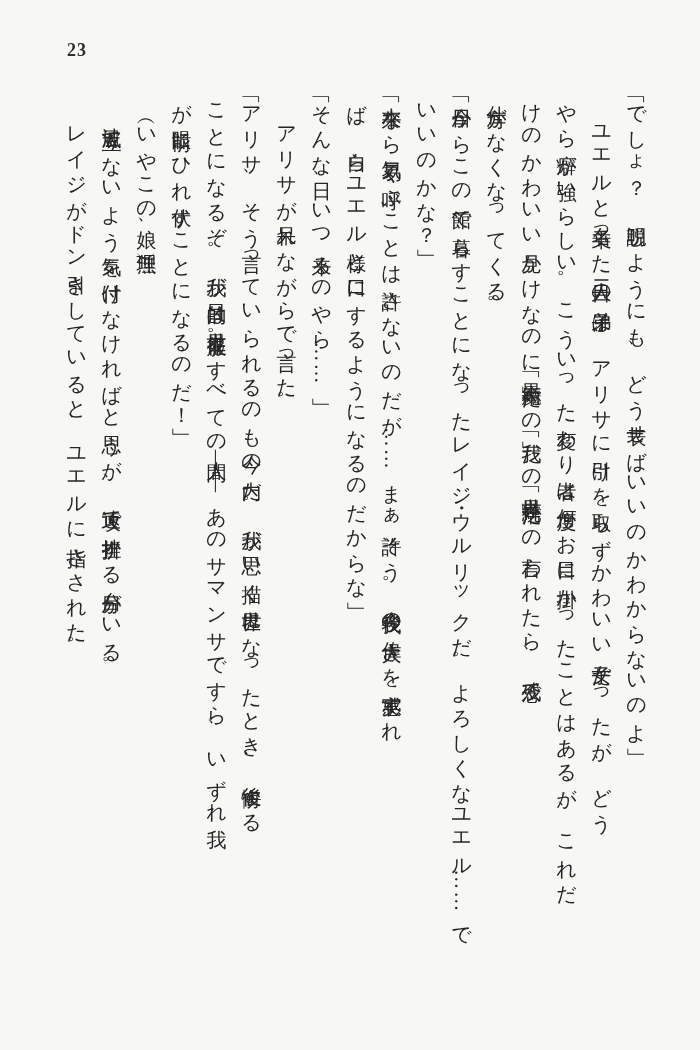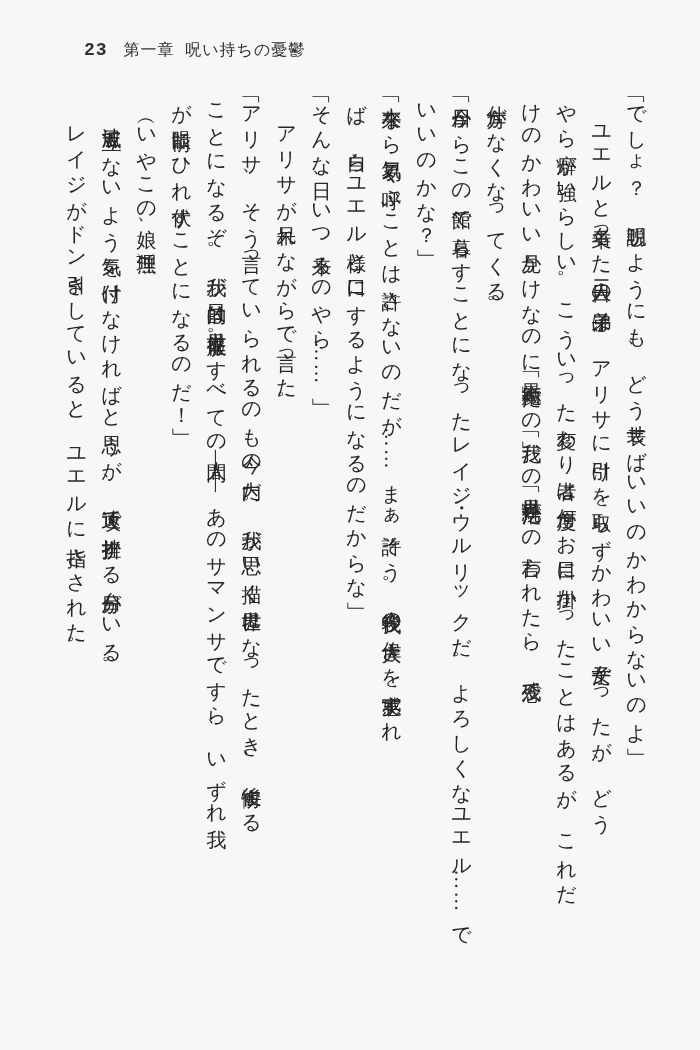--- a/index.html
+++ b/index.html
@@ -11,25 +11,25 @@
     position: relative;
     width: 700px;
     height: 1050px;
     background: #f7f7f5;
     overflow: hidden;
     font-family: "Liberation Serif", "DejaVu Serif", serif;
   }
   .page-header {
     position: absolute;
     top: 40px;
-    left: 84px;
+    left: 67px;
     display: flex;
     align-items: baseline;
     gap: 16px;
-    font-family: Liberation Mono, monospace;
+    font-family: Liberation Serif, serif;
     color: #2f2f2f;
   }
   .page-number {
     font-size: 18px;
     font-weight: bold;
     letter-spacing: 1px;
   }
   .chapter-title {
     font-size: 16px;
     letter-spacing: 1px;
@@ -51,21 +51,20 @@
     margin: 0;
   }
 </style>
 </head>
 <body>
 
 <div class="page">
 
   <div class="page-header">
     <span class="page-number">23</span>
-    <span class="chapter-title">第一章 呪い持ちの憂鬱</span>
   </div>
 
   <div class="text-body">
     <p class="text-line">「でしょ？　説明しようにも、どう表せばいいのかわからないのよ」</p>
     <p class="text-line">　ユエルと名乗った二人目の弟子は、アリサに引けを取らずかわいい女子だったが、どう</p>
     <p class="text-line">やら癖が強いらしい。こういった変わり者は何度かお目に掛かったことはあるが、これだ</p>
     <p class="text-line">けのかわいい見かけなのに「黒魔術」だの「我」だの「世界統治」だの言われたら、残念で</p>
     <p class="text-line">仕方がなくなってくる。</p>
     <p class="text-line">「今日からこの館で暮らすことになったレイジ・ウルリックだ。よろしくなユエル……で</p>
     <p class="text-line">いいのかな？」</p>

